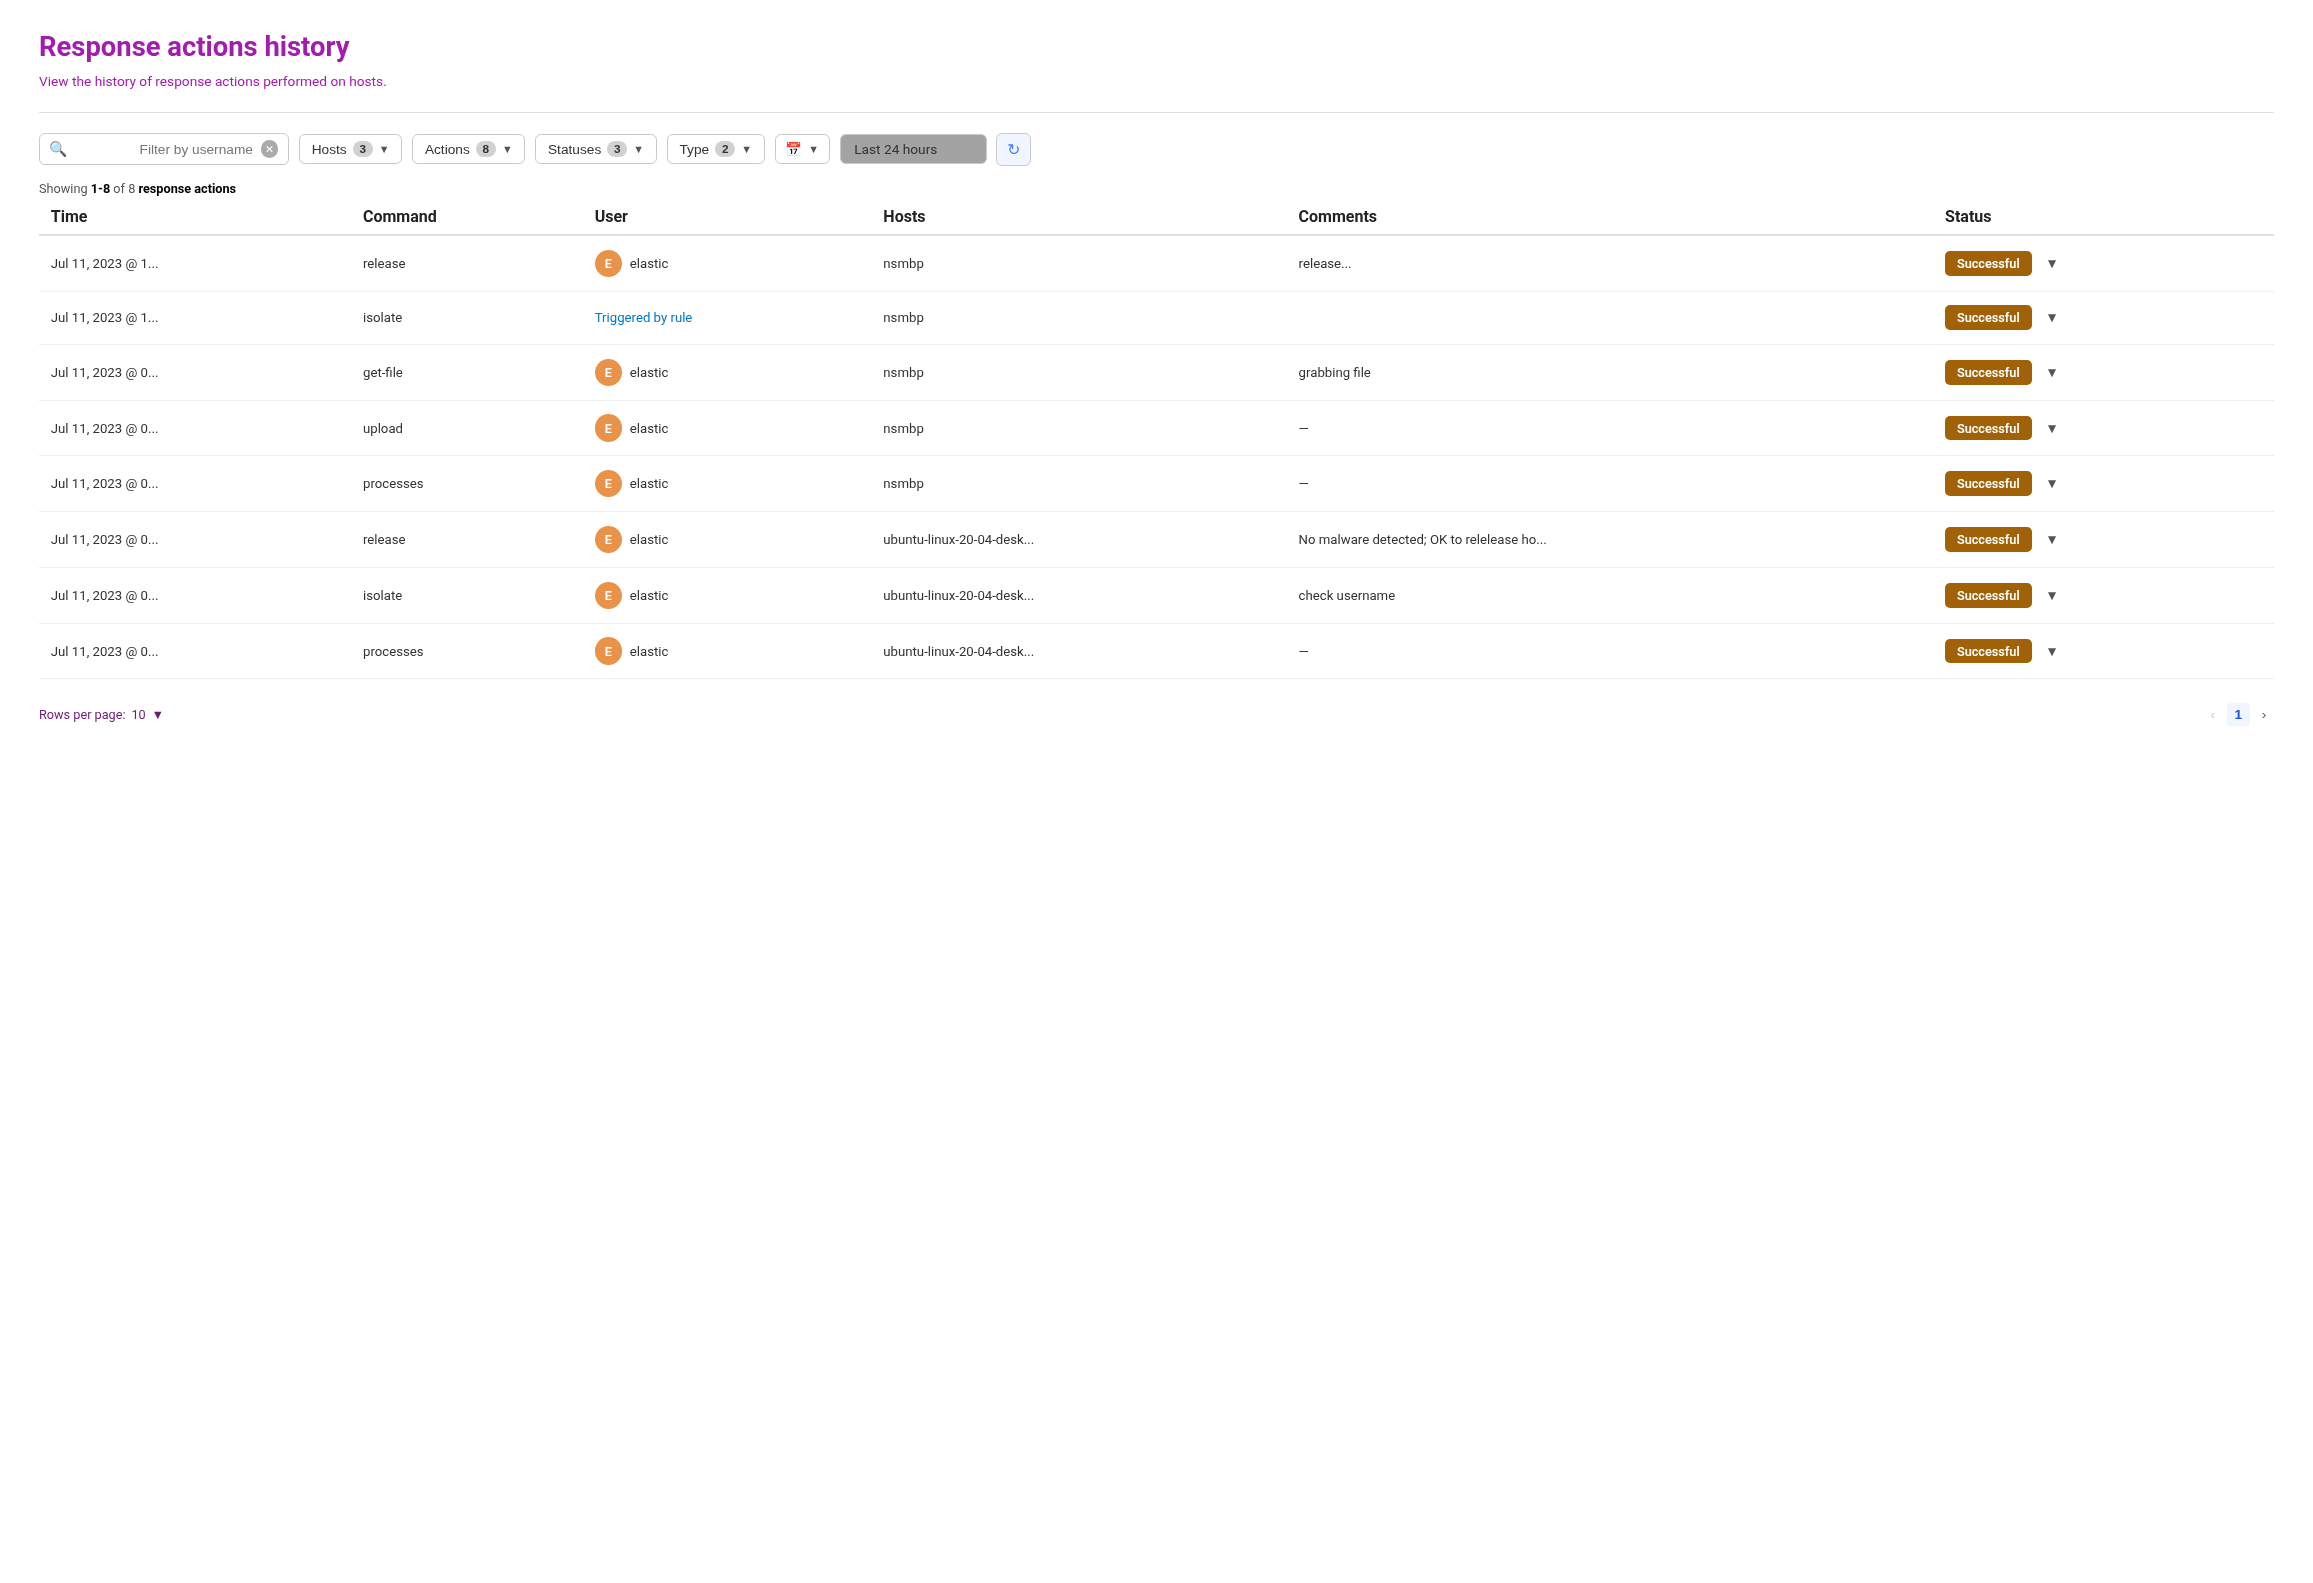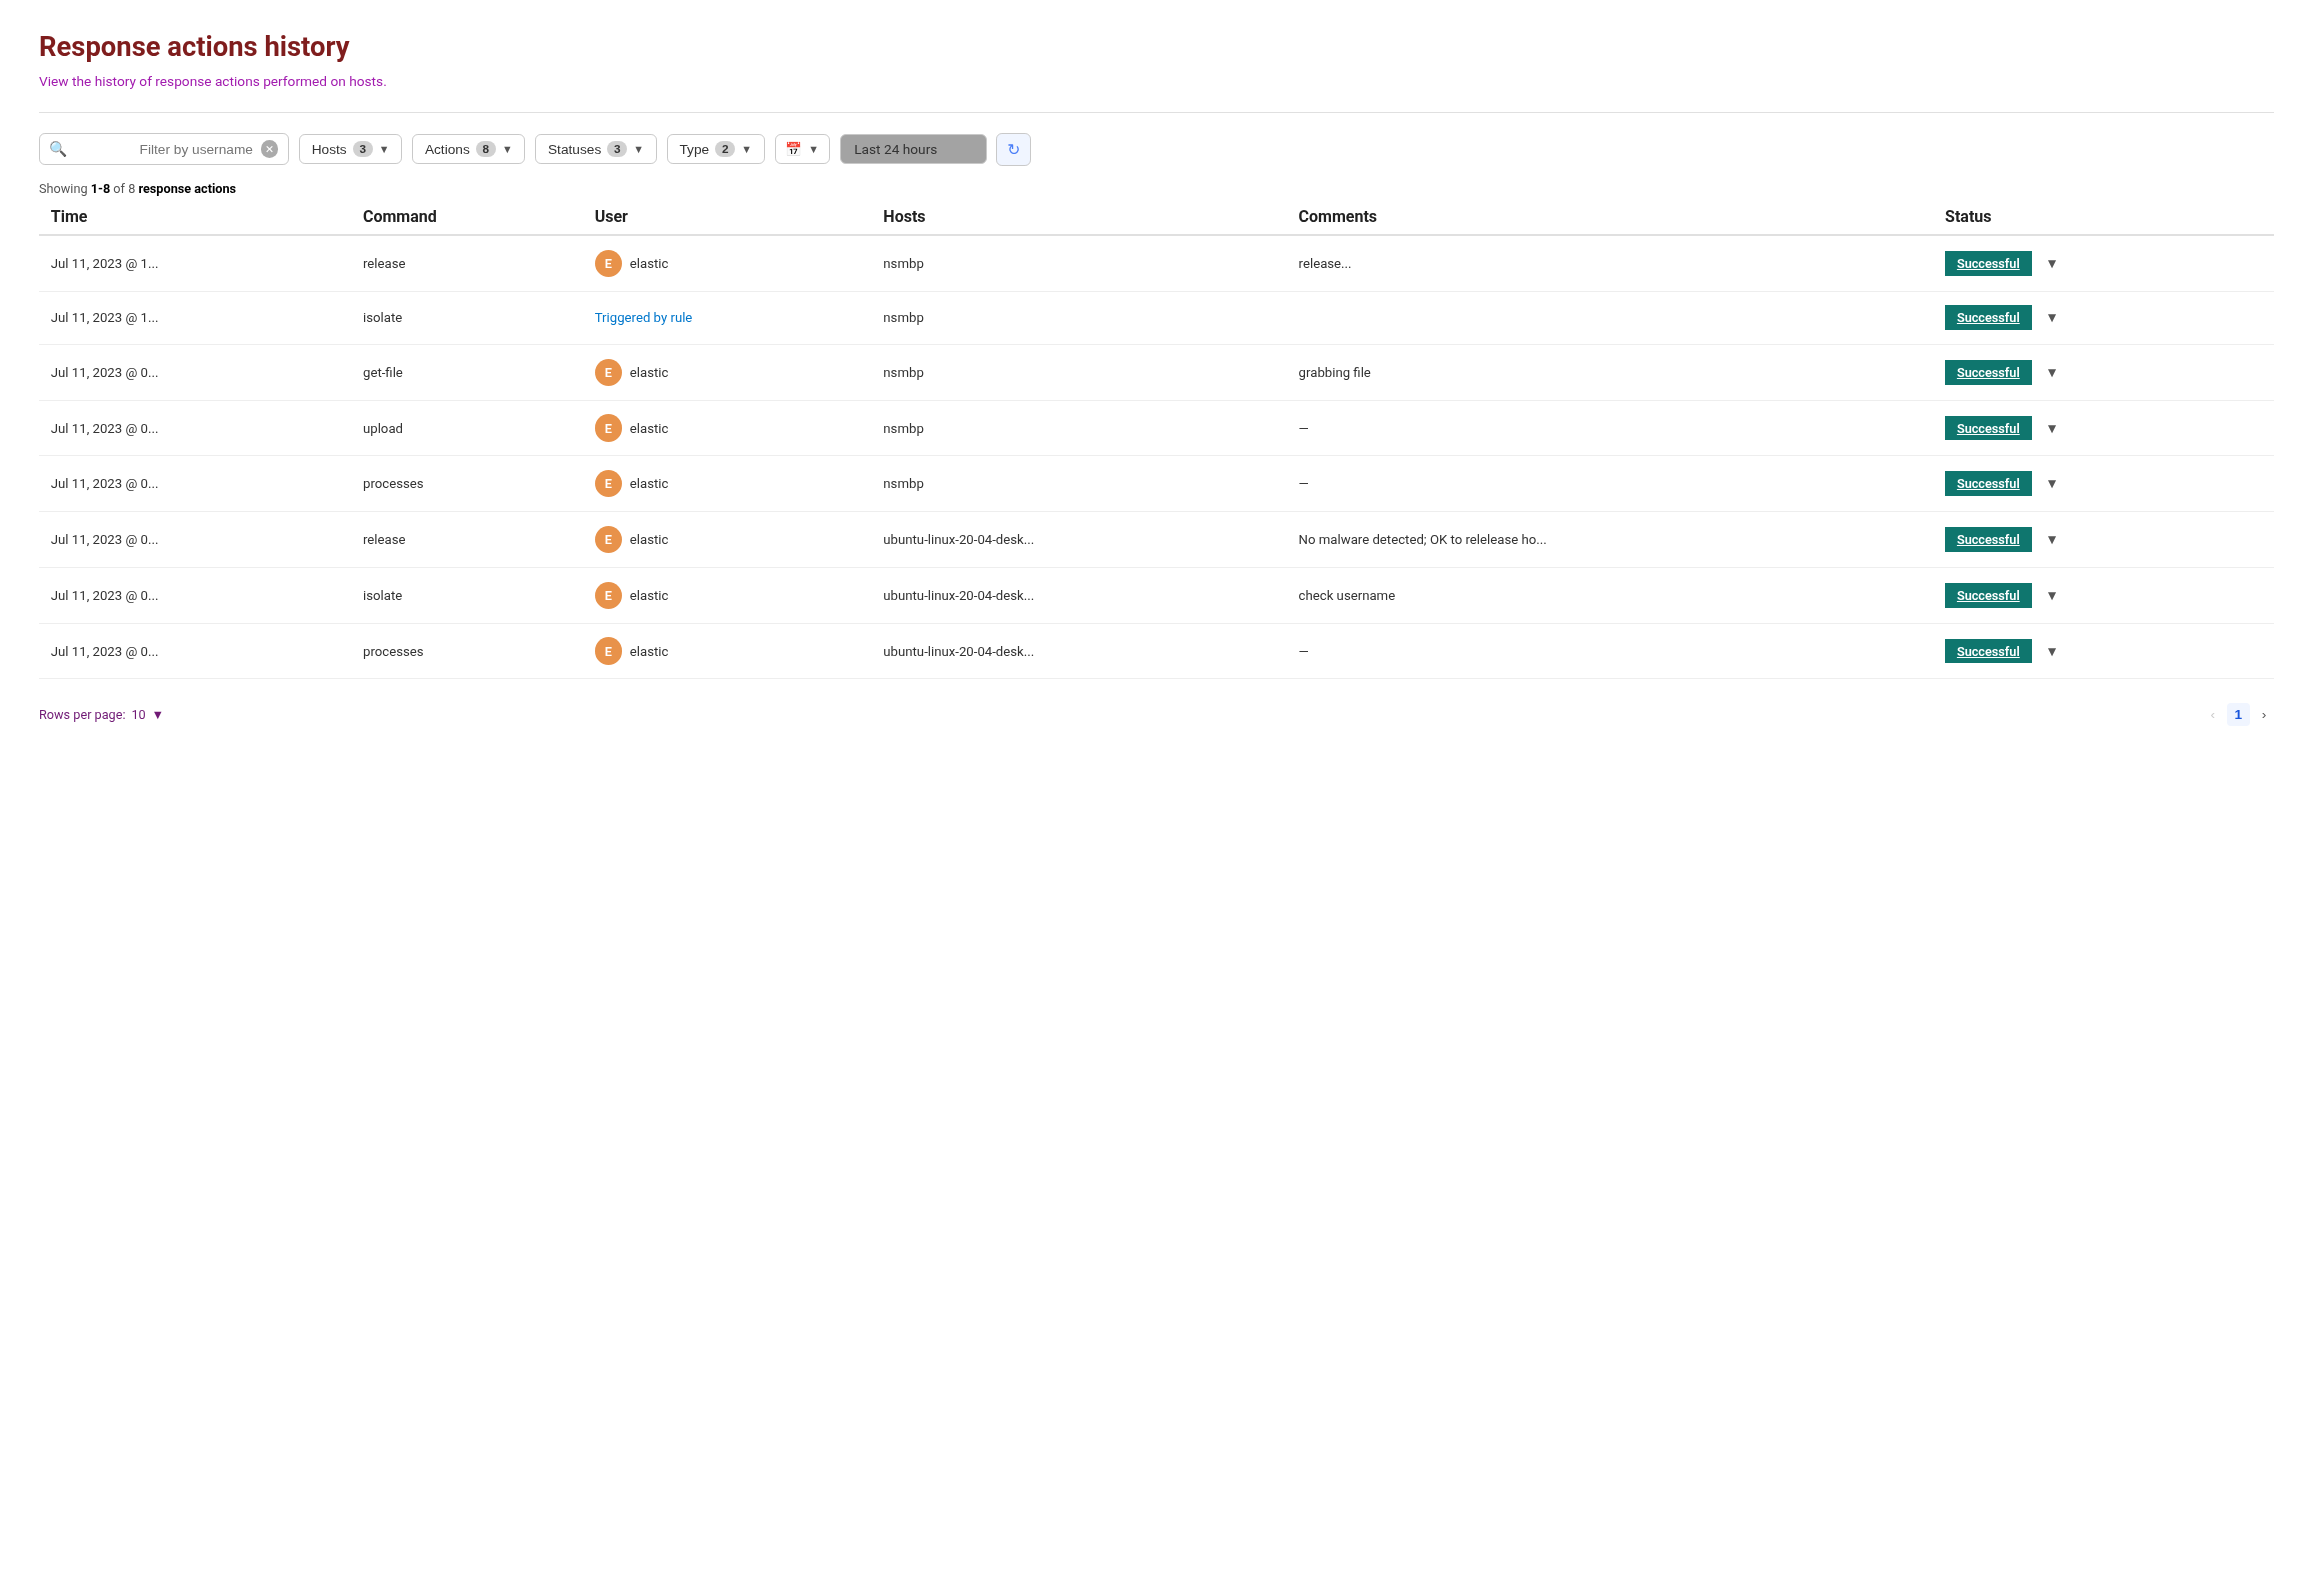--- a/index.html
+++ b/index.html
@@ -6,21 +6,21 @@
     body {
       font-family: -apple-system, BlinkMacSystemFont, 'Segoe UI', Roboto, sans-serif;
       background: #fff;
       color: #1a1a2e;
       padding: 31px 39px;
       font-size: 13.7px;
     }
     h1 {
       font-size: 27.4px;
       font-weight: 700;
-      color: #7f1d1d;
+      color: #a21caf;
       margin-bottom: 9.8px;
     }
     .subtitle {
       font-size: 13.7px;
       color: #a21caf;
       margin-bottom: 23.5px;
     }
     .divider {
       border: none;
       border-top: 1px solid #e0e0e0;
@@ -173,29 +173,28 @@
       align-items: center;
       justify-content: center;
       flex-shrink: 0;
     }
     .triggered-link {
       color: #0077cc;
       text-decoration: none;
       font-size: 13.2px;
     }
     .status-badge {
-      background: #0f766e;
+      background: #a16207;
       color: white;
-      border-radius: 0;
+      border-radius: 5px;
       padding: 4.9px 11.8px;
       font-size: 12.7px;
       font-weight: 600;
       display: inline-block;
       white-space: nowrap;
-      text-decoration: underline;
     }
     .expand-btn {
       background: none;
       border: none;
       cursor: pointer;
       color: #555;
       font-size: 13.7px;
       padding: 3.9px 5.9px;
     }
     .status-col {

